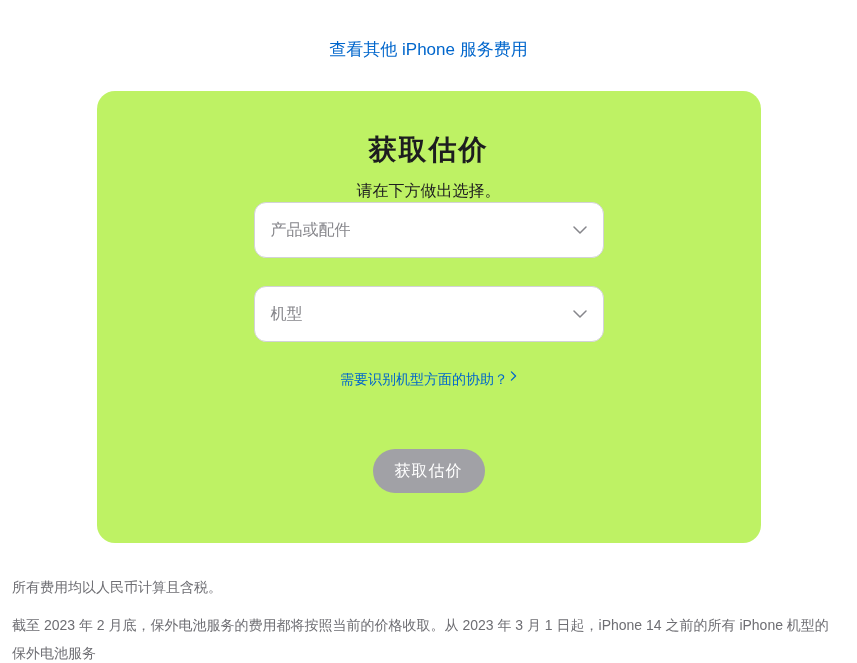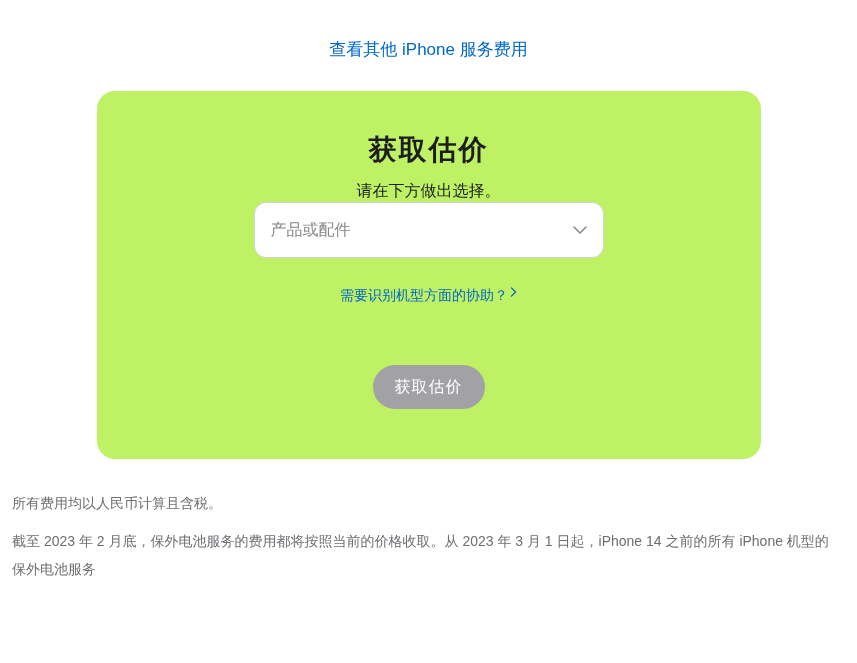--- a/index.html
+++ b/index.html
@@ -121,20 +121,28 @@
 
   <div class="select-wrapper">
     <div class="select-box">
       <span>产品或配件</span>
       <svg class="chevron" viewBox="0 0 14 8" fill="none">
         <path d="M1 1L7 7L13 1" stroke="currentColor" stroke-width="1.5" stroke-linecap="round" stroke-linejoin="round"></path>
       </svg>
     </div>
   </div>
 
+  <div class="select-wrapper">
+    <div class="select-box">
+      <span>机型</span>
+      <svg class="chevron" viewBox="0 0 14 8" fill="none">
+        <path d="M1 1L7 7L13 1" stroke="currentColor" stroke-width="1.5" stroke-linecap="round" stroke-linejoin="round"></path>
+      </svg>
+    </div>
+  </div>
 
   <a href="#" class="help-link">
     <span>需要识别机型方面的协助？</span>
     <svg viewBox="0 0 7 12" fill="none">
       <path d="M1 1L6 6L1 11" stroke="currentColor" stroke-width="1.5" stroke-linecap="round" stroke-linejoin="round"></path>
     </svg>
   </a>
 
   <div>
     <button class="submit-btn">获取估价</button>

